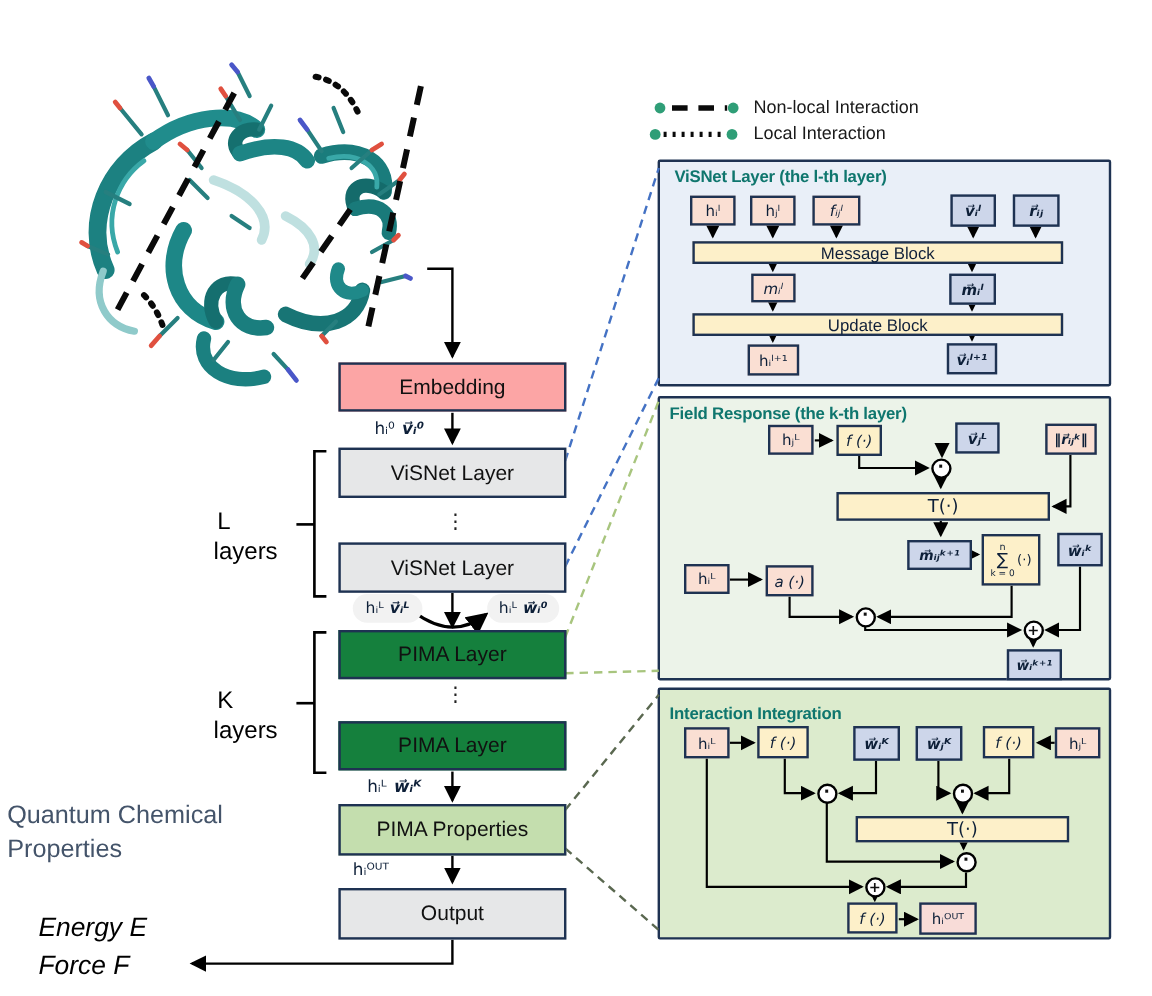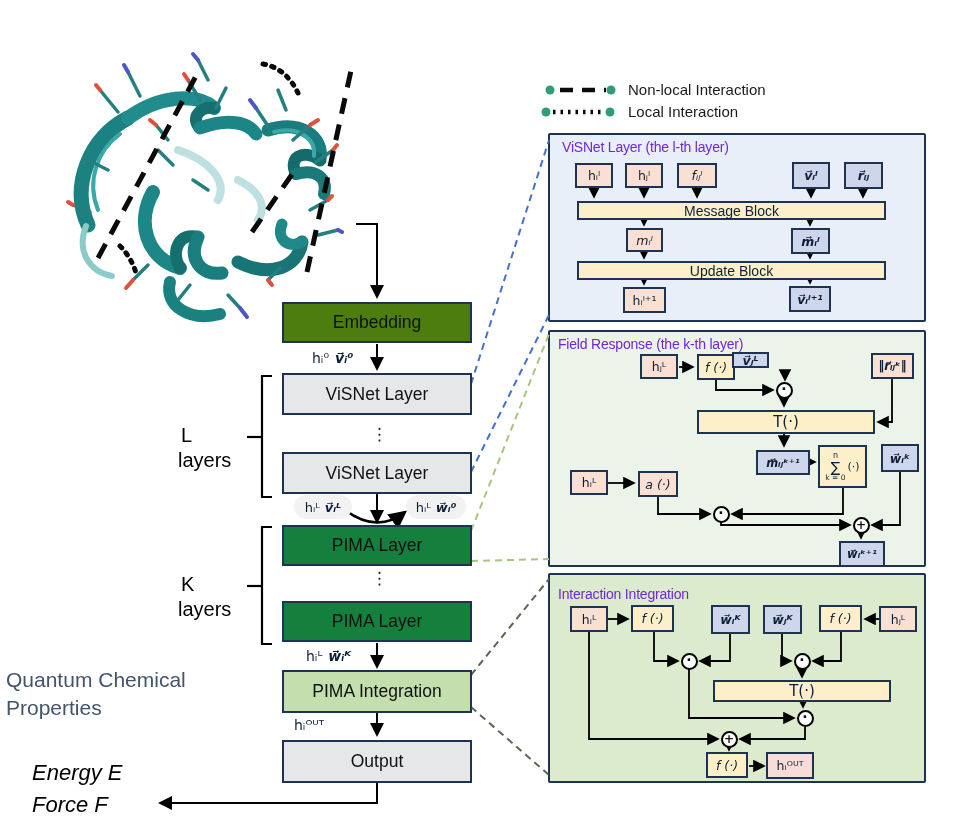--- a/index.html
+++ b/index.html
@@ -5,37 +5,37 @@
   html,body{margin:0;padding:0;background:#fff;}
   #canvas{position:relative;width:960px;height:830px;background:#fff;overflow:hidden;
           font-family:"Liberation Sans",sans-serif;color:#111;}
   svg{position:absolute;left:0;top:0;}
   .abs{position:absolute;}
   
   .panel{position:absolute;border:2.5px solid #1e3252;border-radius:2px;z-index:1;}
   .p1{background:#e9eff8;}
   .p2{background:#ecf3e9;}
   .p3{background:#dcebcd;}
-  .ptitle{position:absolute;font-size:14px;font-weight:normal;color:#6d28d9;z-index:3;letter-spacing:-.2px;}
+  .ptitle{position:absolute;font-size:14px;font-weight:bold;color:#0f766e;z-index:3;letter-spacing:-.2px;}
   
   .bx{position:absolute;border:2px solid #1e3252;display:flex;align-items:center;justify-content:center;
       box-sizing:border-box;z-index:3;font-size:12.5px;background:#fff;}
   .pink{background:#fadfd3;}
   .yellow{background:#fdf0c9;}
   .lav{background:#cdd6ea;}
   .pinklight{background:#f8dcd8;}
   .bar{font-size:14px;color:#10203a;}
   
   .m{font-family:"DejaVu Sans",sans-serif;color:#0d1f38;}
   .it{font-style:italic;}
   .v{font-style:italic;font-weight:bold;}
   
   .flowbox{position:absolute;border:2px solid #1e3252;display:flex;align-items:center;justify-content:center;
            box-sizing:border-box;font-size:17.5px;color:#111;z-index:3;}
-  .embed{background:#4d7c0f;}
+  .embed{background:#fca5a5;}
   .grayb{background:#e6e7e8;}
   .pimab{background:#15803d;}
   .integb{background:#c4deae;}
   
   .op{position:absolute;width:17px;height:17px;border:2px solid #000;border-radius:50%;background:#fff;
       box-sizing:border-box;display:flex;align-items:center;justify-content:center;z-index:4;
       font-family:"DejaVu Sans",sans-serif;}
   .op .g{line-height:1;}
   .opmul .g{font-size:14px;font-weight:bold;margin-top:-2px;}
   .opadd .g{font-size:12px;font-weight:bold;margin-top:-1px;}
@@ -260,21 +260,21 @@
 
   <div class="dots" style="left:371px;top:570px">⋮</div>
 
   <div class="flowbox pimab" style="left:282px;top:601px;width:190px;height:41px">PIMA Layer</div>
 
   <div class="lbl m" style="left:306px;top:648px">
     <span>hᵢᴸ</span>
     <span class="v">w⃗ᵢᴷ</span>
   </div>
 
-  <div class="flowbox integb" style="left:282px;top:670px;width:190px;height:43px">PIMA Integration</div>
+  <div class="flowbox integb" style="left:282px;top:670px;width:190px;height:43px">PIMA Properties</div>
 
   <div class="lbl m" style="left:294px;top:717px">
     <span>hᵢᴼᵁᵀ</span>
   </div>
 
   <div class="flowbox grayb" style="left:282px;top:740px;width:190px;height:43px">Output</div>
 
   <div class="bracketlbl" style="left:181px;top:424px">L</div>
   <div class="bracketlbl" style="left:178px;top:449px">layers</div>
   <div class="bracketlbl" style="left:181px;top:573px">K</div>
@@ -294,21 +294,21 @@
   <div class="bx yellow bar" style="left:577px;top:201px;width:309px;height:19px">Message Block</div>
   <div class="bx pink m it" style="left:626px;top:228px;width:37px;height:24px">mᵢˡ</div>
   <div class="bx lav m v" style="left:791px;top:228px;width:39px;height:26px">m⃗ᵢˡ</div>
   <div class="bx yellow bar" style="left:577px;top:261px;width:309px;height:19px">Update Block</div>
   <div class="bx pink m" style="left:623px;top:287px;width:43px;height:26px">hᵢˡ⁺¹</div>
   <div class="bx lav m v" style="left:789px;top:286px;width:42px;height:26px">v⃗ᵢˡ⁺¹</div>
 
   <div class="ptitle" style="left:558px;top:336px">Field Response (the k-th layer)</div>
   <div class="bx pink m" style="left:640px;top:354px;width:38px;height:25px">hⱼᴸ</div>
   <div class="bx yellow m it" style="left:697px;top:354px;width:38px;height:26px">f (·)</div>
-  <div class="bx lav m v" style="left:732px;top:352px;width:37px;height:16px">v⃗ⱼᴸ</div>
+  <div class="bx lav m v" style="left:796px;top:352px;width:37px;height:26px">v⃗ⱼᴸ</div>
   <div class="bx pink m v" style="left:871px;top:353px;width:43px;height:26px;font-size:11.5px">‖r⃗ᵢⱼᵏ‖</div>
   <div class="bx yellow m" style="left:697px;top:410px;width:178px;height:24px;font-size:15px">T(·)</div>
   <div class="bx lav m v" style="left:756px;top:450px;width:54px;height:25px;font-size:11.5px">m⃗ᵢⱼᵏ⁺¹</div>
   <div class="bx yellow sumbox" style="left:818px;top:445px;width:49px;height:43px">
     <span class="sumcol m">
       <span class="sumn">n</span>
       <span class="sumsig">∑</span>
       <span class="sumk">k = 0</span>
     </span>
     <span class="sumarg m">(·)</span>

